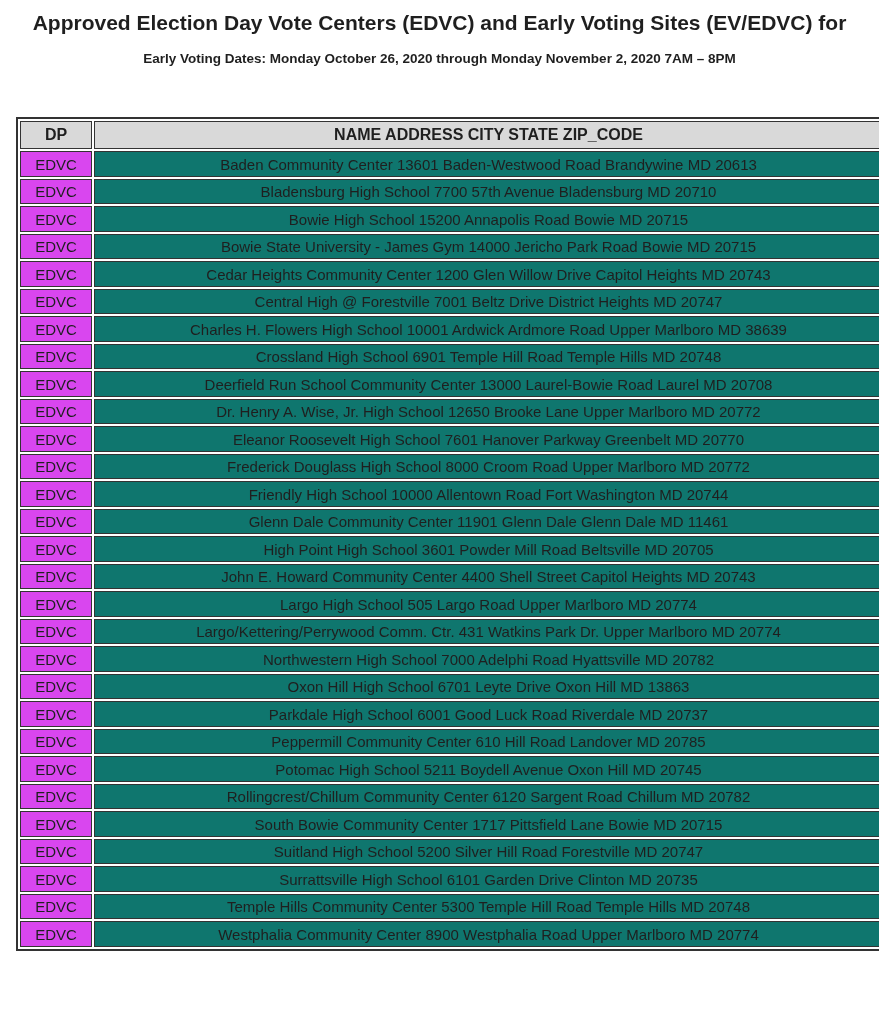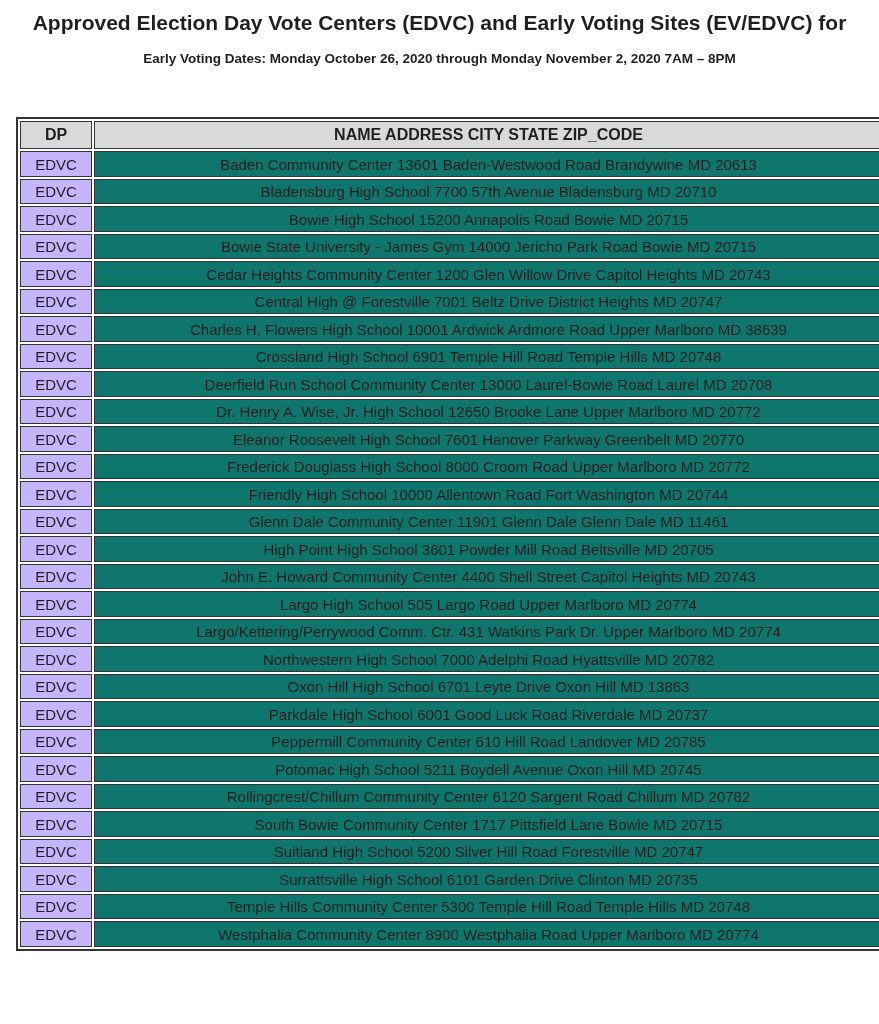--- a/index.html
+++ b/index.html
@@ -58,21 +58,21 @@
     font-size: 15px;
     text-align: center;
     vertical-align: middle;
     height: 19.5px;
     padding: 2px 4px;
     white-space: nowrap;
     overflow: hidden;
     background: #0f766e;
   }
   .vote-table td.dp-cell {
-    background: #c4b5fd;
+    background: #d946ef;
   }
 </style>
 </head>
 <body>
 
 <div class="page">
 
   <div class="doc-header">
     <div class="doc-title">
       <span>Approved Election Day Vote Centers (EDVC) and Early Voting Sites (EV/EDVC) for</span><br>

